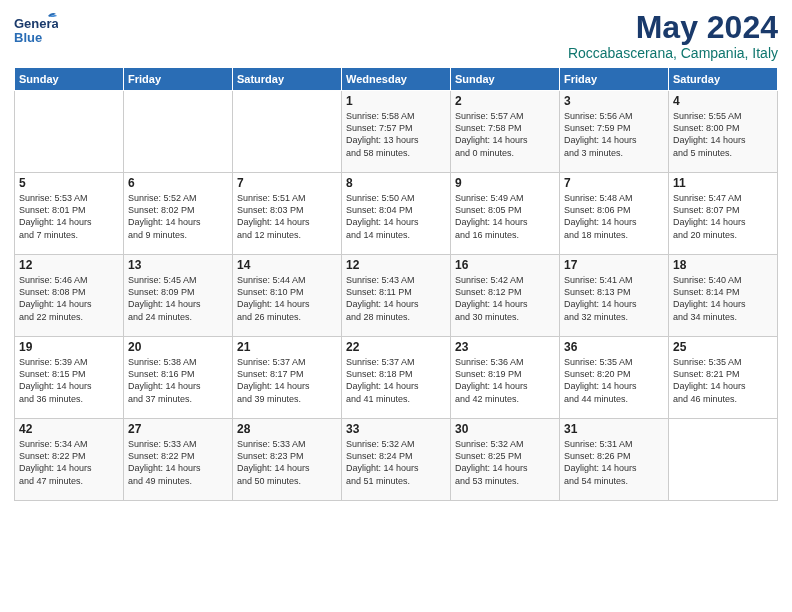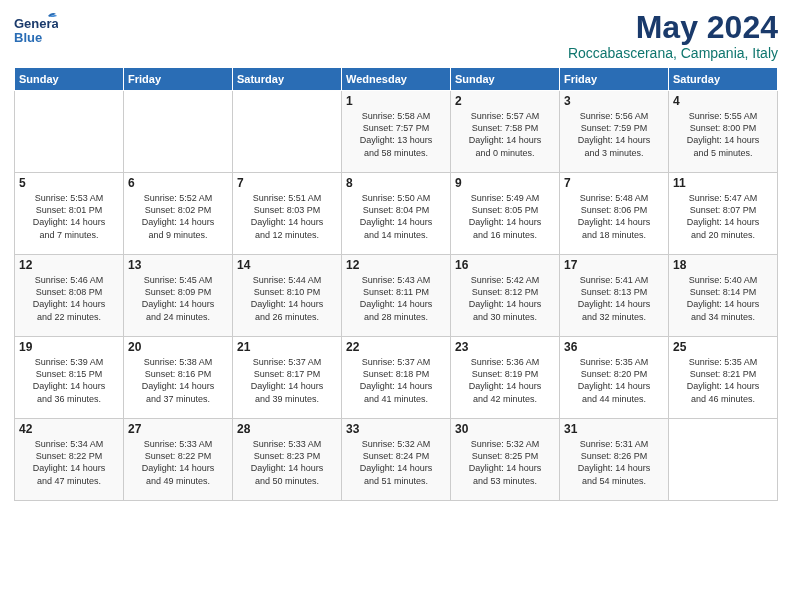--- a/index.html
+++ b/index.html
@@ -64,21 +64,20 @@
       font-size: 12px;
       font-weight: bold;
       color: #222;
       display: block;
       margin-bottom: 2px;
     }
     .cell-content {
       font-size: 9px;
       line-height: 1.35;
       color: #333;
-      text-align: center;
     }
     .empty {
       background: #fff !important;
     }
     
     .logo-container {
       display: flex;
       align-items: center;
       gap: 4px;
     }

